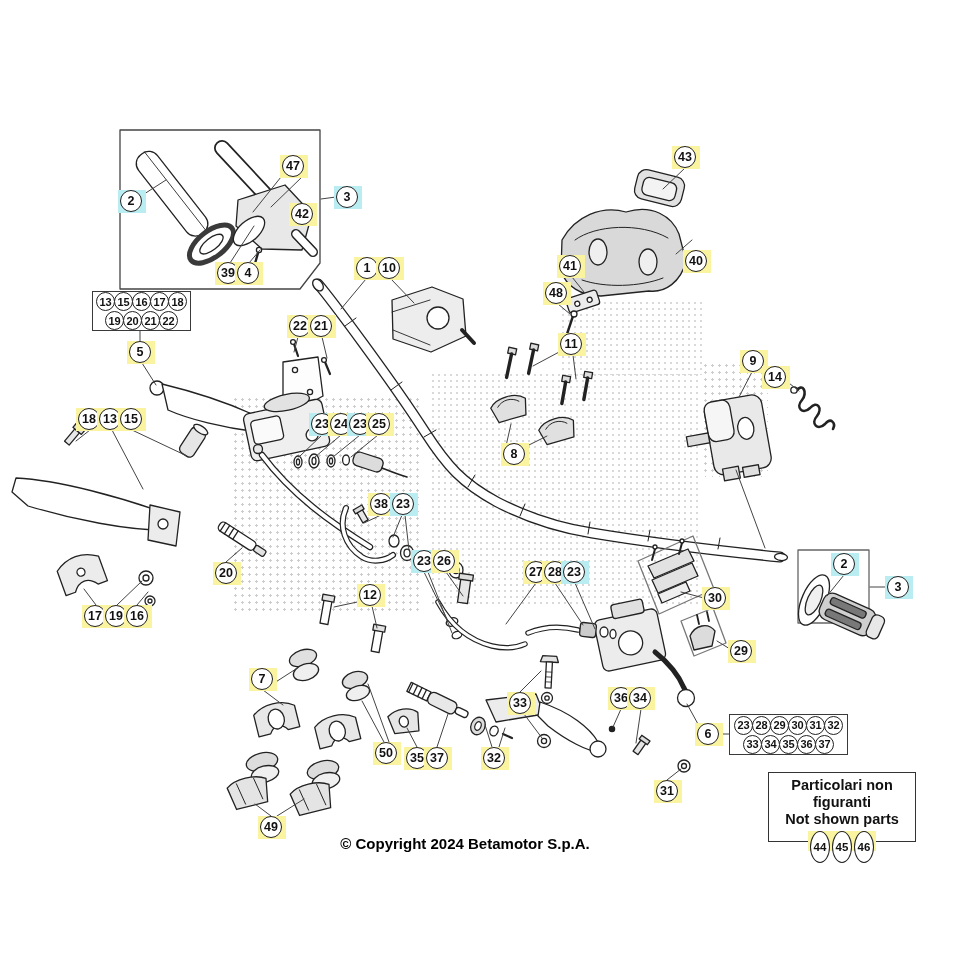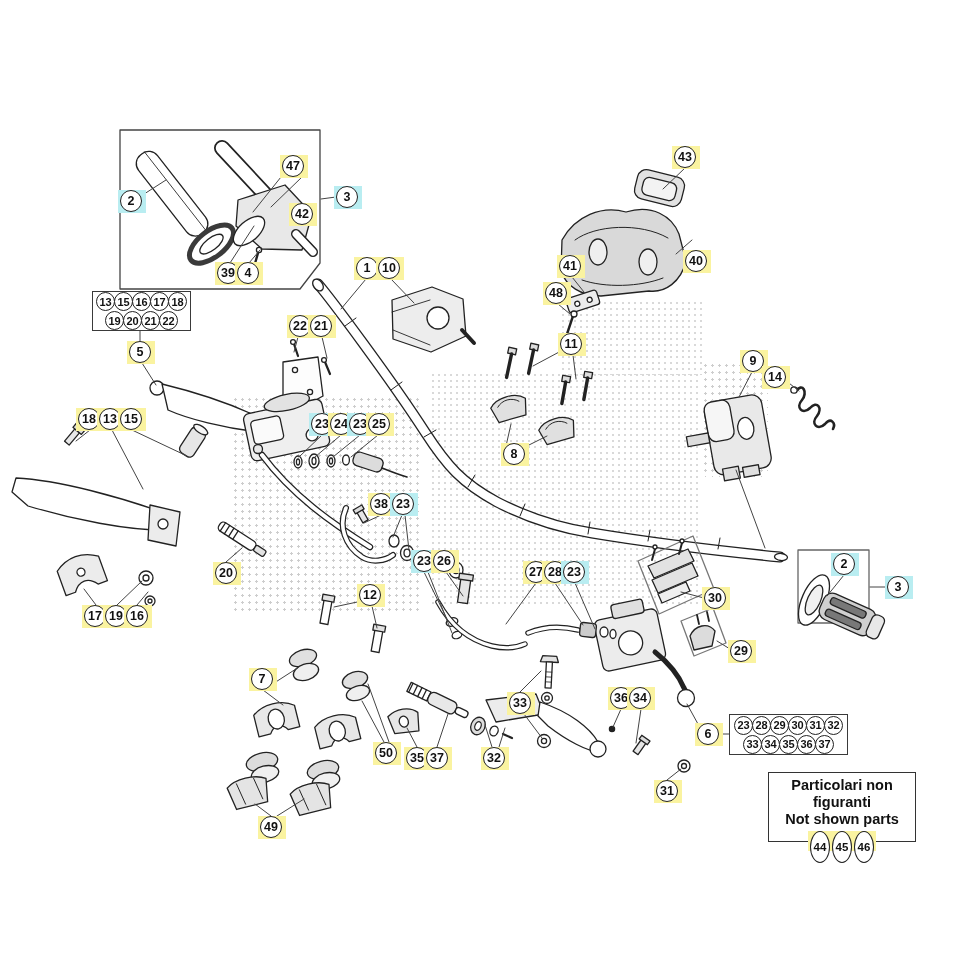--- a/index.html
+++ b/index.html
@@ -730,13 +730,14 @@
           <span class="hl"></span>
           <span class="c">45</span>
         </span>
         <span class="nsc">
           <span class="hl"></span>
           <span class="c">46</span>
         </span>
       </div>
   </div>
 
+  <div class="copyright">© Copyright 2024 Betamotor S.p.A.</div>
 </div>
 
 </body></html>

